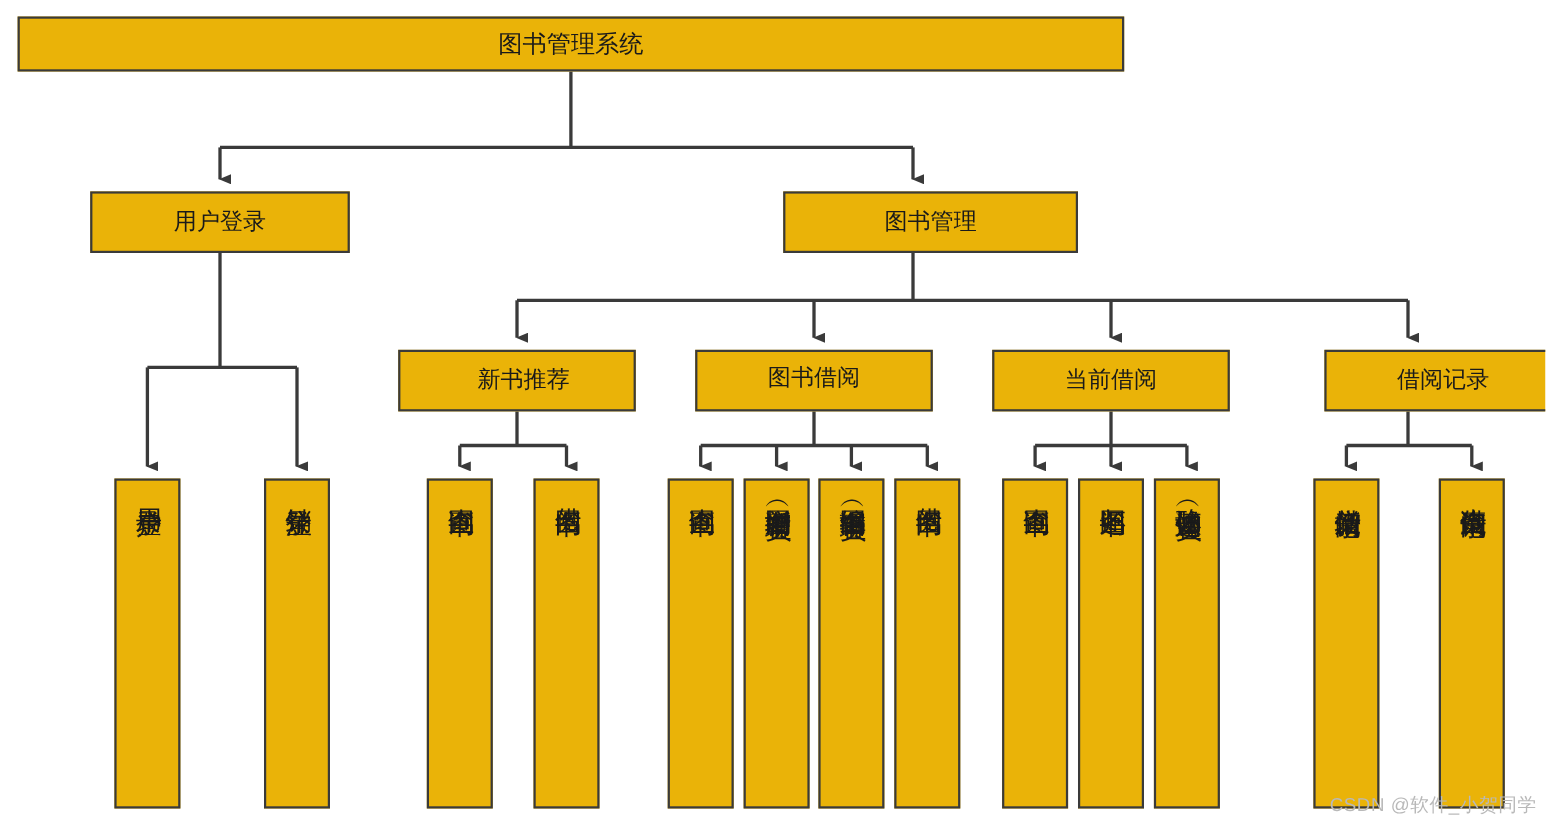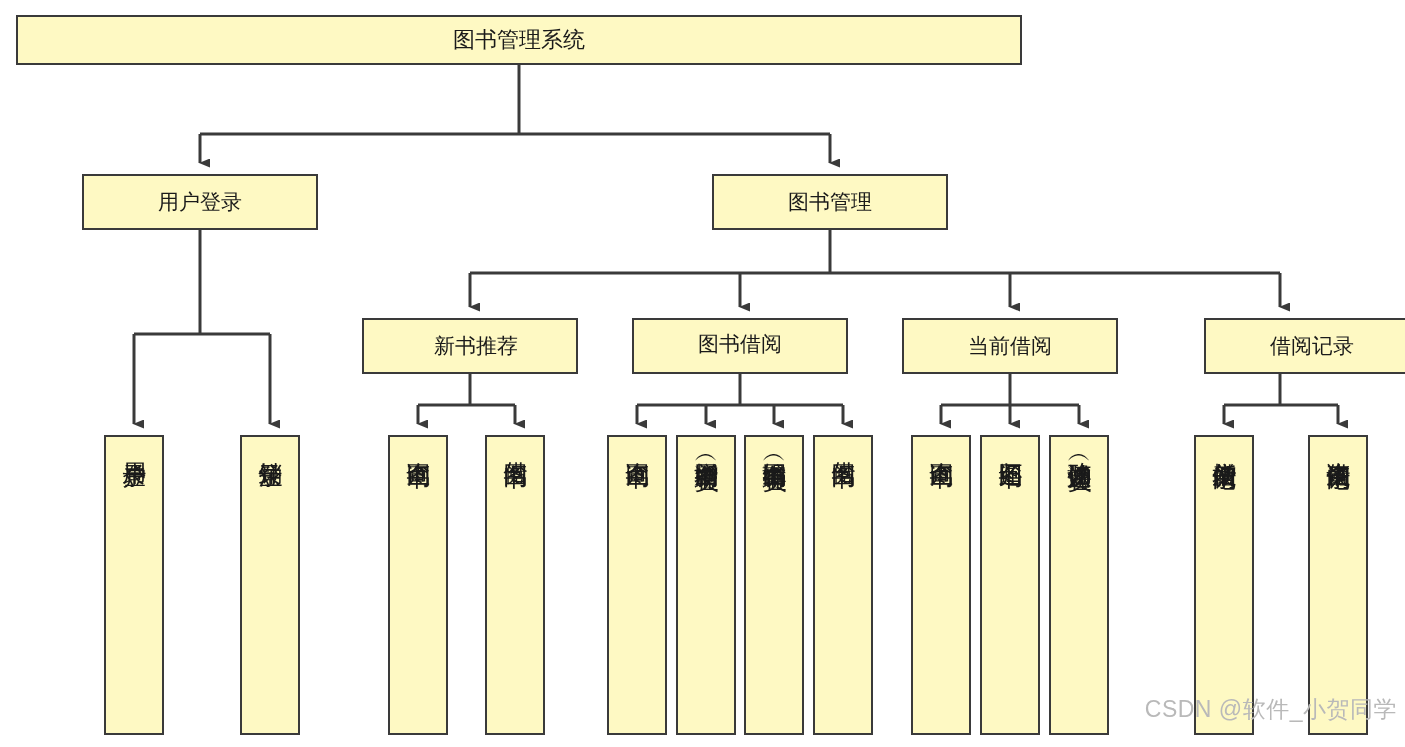--- a/index.html
+++ b/index.html
@@ -23,21 +23,21 @@
     left: 0;
     top: 0;
     width: 1405px;
     height: 747px;
     pointer-events: none;
   }
   .node {
     position: absolute;
     box-sizing: border-box;
     border: 2px solid #3a3a3a;
-    background: #fef9c3;
+    background: #eab308;
     display: flex;
     align-items: center;
     justify-content: center;
     color: #1a1a1a;
     z-index: 2;
   }
   .node .label {
     display: block;
     text-align: center;
     line-height: 1.25;
@@ -60,22 +60,22 @@
     writing-mode: vertical-rl;
     text-orientation: upright;
     font-size: 24px;
     line-height: 1.12;
     letter-spacing: 1px;
     white-space: nowrap;
   }
   #watermark {
     position: absolute;
     right: 8px;
-    bottom: 22px;
-    font-size: 23px;
+    bottom: 4px;
+    font-size: 17px;
     color: #b9b9b9;
     z-index: 5;
     white-space: nowrap;
     letter-spacing: 0.5px;
   }
 </style>
 </head>
 <body>
 
 <div id="diagram-root">
@@ -131,21 +131,21 @@
   </svg>
 
   <div class="node h root" style="left:16px; top:15px; width:1006px; height:50px;">
     <span class="label">图书管理系统</span>
   </div>
 
   <div class="node h" style="left:82px; top:174px; width:236px; height:56px;">
     <span class="label">用户登录</span>
   </div>
 
-  <div class="node h" style="left:712px; top:174px; width:236px; height:56px;">
+  <div class="node h" style="left:712px; top:174px; width:268px; height:56px;">
     <span class="label">图书管理</span>
   </div>
 
   <div class="node h" style="left:362px; top:318px; width:216px; height:56px;padding-left:12px;">
     <span class="label">新书推荐</span>
   </div>
 
   <div class="node h" style="left:632px; top:318px; width:216px; height:56px;font-family:Liberation Mono, monospace;">
     <span class="label">图书借阅</span>
   </div>

